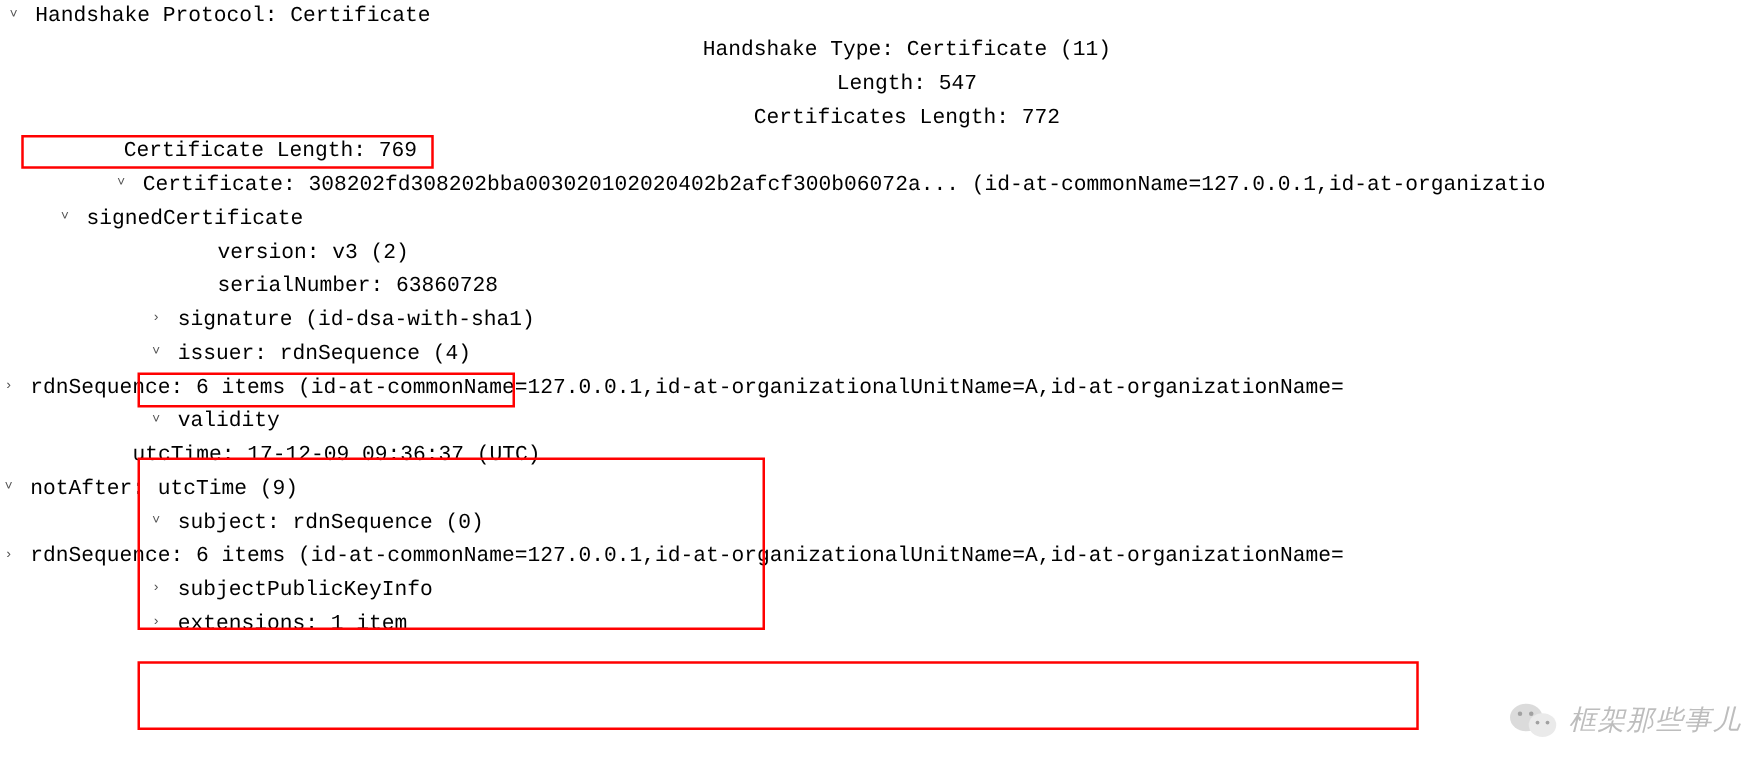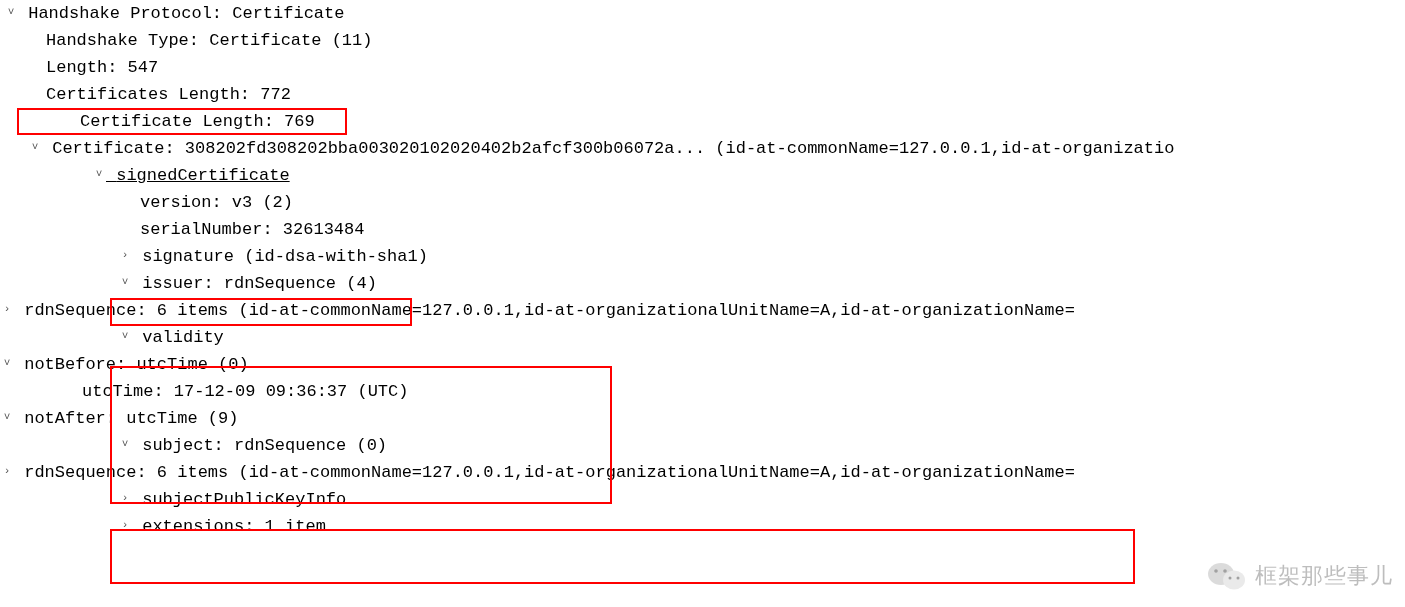--- a/index.html
+++ b/index.html
@@ -26,47 +26,48 @@
     color: #555;
     vertical-align: middle;
     position: relative;
     top: -1px;
     cursor: pointer;
   }
   .row .label {
     vertical-align: middle;
   }
   .indent-0 { padding-left: 4px; }
-  .indent-1 { padding-left: 46px; }
+  .indent-1 { padding-left: 46px; text-align: center; }
   .indent-1b{ padding-left: 24px; }
-  .indent-2 { padding-left: 80px; }
-  .indent-2b{ padding-left: 28px; }
-  .indent-3 { padding-left: 92px; text-decoration: underline; }
-  .indent-4 { padding-left: 140px; }
+  .indent-2 { padding-left: 80px; margin-left: 19px; }
+  .indent-2b{ padding-left: 90px; }
+  .indent-3 { padding-left: 45px; }
+  .indent-4 { padding-left: 140px; margin-left: 34px; }
   .indent-4b{ padding-left: 118px; }
   .indent-5 { }
-  .indent-6 { padding-left: 82px; }
+  .indent-6 { padding-left: 106px; }
   .hl {
     position: absolute;
     border: 2px solid #ff0000;
     box-sizing: border-box;
     pointer-events: none;
   }
   .watermark {
     position: absolute;
     right: 12px;
     bottom: 14px;
     display: flex;
     align-items: center;
     gap: 8px;
     opacity: 0.55;
     font-family: "Microsoft YaHei", "PingFang SC", sans-serif;
     font-size: 22px;
     color: #888;
     letter-spacing: 1px;
+    font-style: italic;
   }
   .watermark svg { display:block; }
 </style>
 </head>
 <body>
 
 <div class="tree">
 
   <div class="row indent-0">
     <span class="toggle">˅</span>
@@ -95,43 +96,39 @@
 
   <div class="row indent-3">
     <span class="toggle">˅</span>
     <span class="label">signedCertificate</span>
   </div>
 
   <div class="row indent-4">
     <span class="label">version: v3 (2)</span>
   </div>
   <div class="row indent-4">
-    <span class="label">serialNumber: 32613484</span>
+    <span class="label">serialNumber: 63860728</span>
   </div>
   <div class="row indent-4b">
     <span class="toggle">›</span>
     <span class="label">signature (id-dsa-with-sha1)</span>
   </div>
 
   <div class="row indent-4b">
     <span class="toggle">˅</span>
     <span class="label">issuer: rdnSequence (4)</span>
   </div>
   <div class="row indent-5">
     <span class="toggle">›</span>
     <span class="label">rdnSequence: 6 items (id-at-commonName=127.0.0.1,id-at-organizationalUnitName=A,id-at-organizationName=</span>
   </div>
 
   <div class="row indent-4b">
     <span class="toggle">˅</span>
     <span class="label">validity</span>
-  </div>
-  <div class="row indent-5">
-    <span class="toggle">˅</span>
-    <span class="label">notBefore: utcTime (0)</span>
   </div>
   <div class="row indent-6">
     <span class="label">utcTime: 17-12-09 09:36:37 (UTC)</span>
   </div>
   <div class="row indent-5">
     <span class="toggle">˅</span>
     <span class="label">notAfter: utcTime (9)</span>
   </div>
 
   <div class="row indent-4b">

